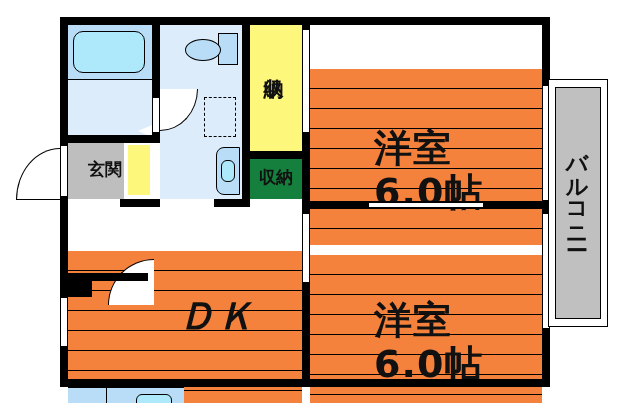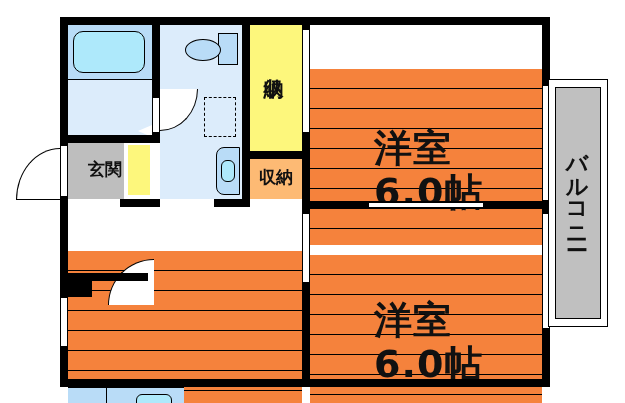--- a/index.html
+++ b/index.html
@@ -35,21 +35,21 @@
     <div class="abs" style="left:56px;top:122px;width:24px;height:48px;background:#b9dcf7;border:1px solid #000;border-radius:8px 0 0 8px;">
       <div class="abs" style="left:4px;top:12px;width:14px;height:22px;background:#aee9fb;border:1px solid #000;border-radius:6px;"></div>
     </div>
     <div class="abs" style="left:0;top:64px;width:38px;height:42px;border-right:1px solid #000;border-bottom:1px solid #000;border-bottom-right-radius:100%;background:#fff;"></div>
   </div>
 
   <div class="abs" style="left:190px;top:8px;width:52px;height:126px;background:#fdf77c;">
     <div class="label vert" style="left:14px;top:38px;font-size:20px;">収納</div>
   </div>
 
-  <div class="abs" style="left:190px;top:142px;width:52px;height:40px;background:#fdba74;">
+  <div class="abs" style="left:190px;top:142px;width:52px;height:40px;background:#15803d;">
     <div class="label" style="left:0;top:10px;width:52px;font-size:17px;">収納</div>
   </div>
   <div class="abs" style="left:190px;top:182px;width:50px;height:6px;background:#fff;"></div>
   <div class="abs" style="left:226px;top:187px;width:0;height:0;border-left:5px solid transparent;border-right:5px solid transparent;border-top:12px solid #fff;"></div>
 
   <div class="abs" style="left:8px;top:126px;width:56px;height:56px;background:#bebebe;">
     <div class="label" style="left:20px;top:18px;font-size:17px;">玄関</div>
   </div>
   <div class="abs" style="left:68px;top:128px;width:22px;height:50px;background:#fdf77c;"></div>
 
@@ -57,20 +57,21 @@
     <div class="label big" style="left:64px;top:60px;">洋室</div>
     <div class="label big" style="left:64px;top:104px;">6.0帖</div>
   </div>
 
   <div class="abs floor-orange" style="left:250px;top:194px;width:232px;height:168px;">
     <div class="label big" style="left:64px;top:46px;">洋室</div>
     <div class="label big" style="left:64px;top:90px;">6.0帖</div>
   </div>
 
   <div class="abs floor-orange" style="left:8px;top:190px;width:234px;height:172px;">
+    <div class="label big" style="left:110px;top:46px;font-style:italic;">ＤＫ</div>
     <div class="abs" style="left:40px;top:8px;width:46px;height:46px;background:#fff;border-left:1px solid #000;border-top:1px solid #000;border-top-left-radius:100%;"></div>
     <div class="abs" style="left:0;top:136px;width:116px;height:36px;background:#b9dcf7;border-top:1px solid #000;">
       <div class="abs" style="left:38px;top:0;width:1px;height:36px;background:#000;"></div>
       <div class="abs" style="left:68px;top:6px;width:36px;height:24px;background:#aee9fb;border:1px solid #000;border-radius:6px;"></div>
     </div>
   </div>
 
   <div class="wall" style="left:0;top:0;width:490px;height:8px;"></div>
   <div class="wall" style="left:0;top:362px;width:490px;height:8px;"></div>
   <div class="wall" style="left:0;top:0;width:8px;height:370px;"></div>

